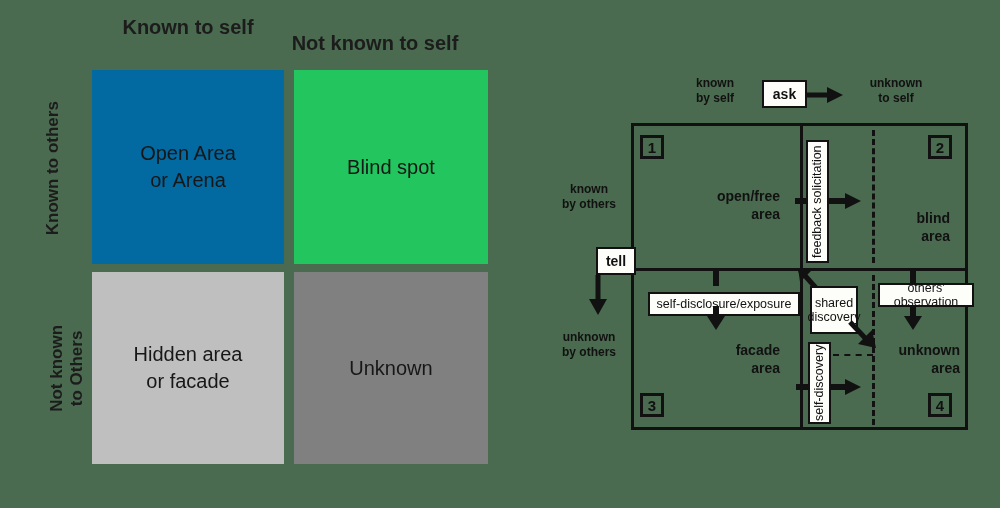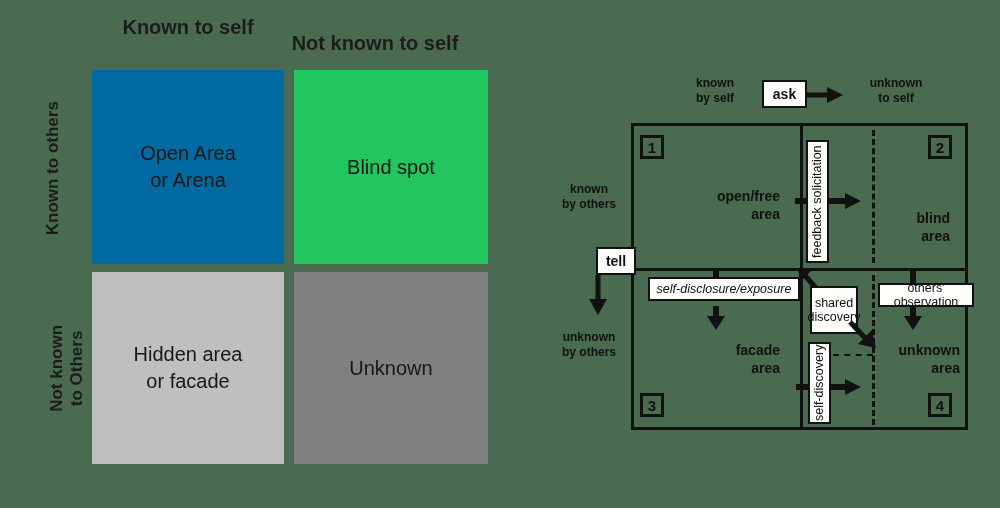--- a/index.html
+++ b/index.html
@@ -158,21 +158,21 @@
     </svg>
     <div class="tagbox vert" style="left:806px; top:140px; width:23px; height:123px;">feedback solicitation</div>
     <svg class="arrow-svg" style="left:829px; top:192px;" width="32" height="18" viewBox="0 0 32 18">
       <line x1="0" y1="9" x2="18" y2="9" stroke="#111" stroke-width="6"></line>
       <polygon points="16,1 32,9 16,17" fill="#111"></polygon>
     </svg>
 
     <svg class="arrow-svg" style="left:711px; top:268px;" width="10" height="18" viewBox="0 0 10 18">
       <line x1="5" y1="0" x2="5" y2="18" stroke="#111" stroke-width="6"></line>
     </svg>
-    <div class="tagbox" style="left:648px; top:277px; width:152px; height:24px;font-style:italic;">self-disclosure/exposure</div>
+    <div class="tagbox" style="left:648px; top:292px; width:152px; height:24px;">self-disclosure/exposure</div>
     <svg class="arrow-svg" style="left:706px; top:306px;" width="20" height="24" viewBox="0 0 20 24">
       <line x1="10" y1="0" x2="10" y2="12" stroke="#111" stroke-width="6"></line>
       <polygon points="1,10 19,10 10,24" fill="#111"></polygon>
     </svg>
 
     <svg class="arrow-svg" style="left:798px; top:268px;" width="20" height="22" viewBox="0 0 20 22">
       <line x1="2" y1="2" x2="18" y2="20" stroke="#111" stroke-width="5"></line>
       <polygon points="0,0 14,2 2,14" fill="#111"></polygon>
     </svg>
     <div class="tagbox" style="left:810px; top:286px; width:48px; height:48px;">shared

